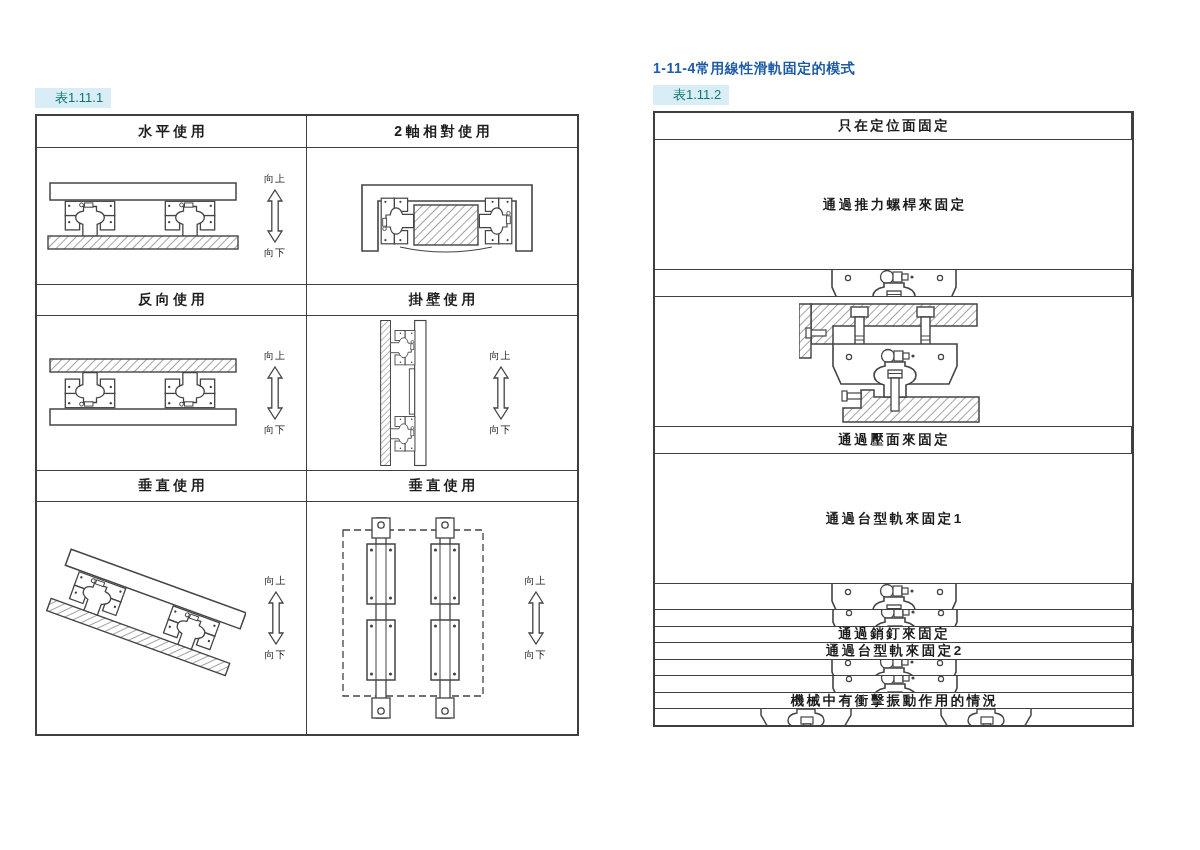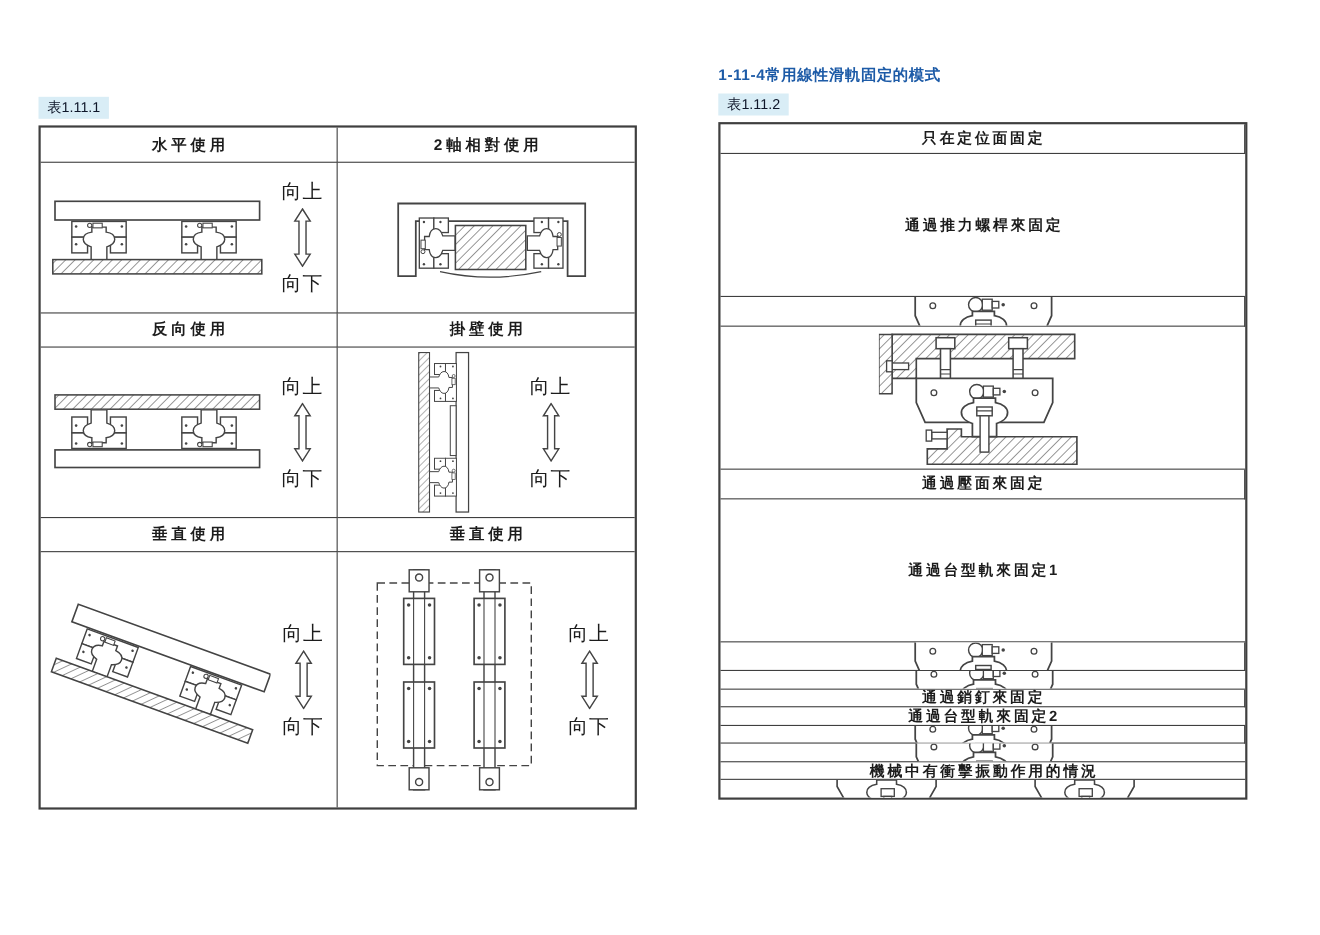--- a/index.html
+++ b/index.html
@@ -1,38 +1,38 @@
 <!DOCTYPE html>
 <html><head>
 <meta charset="utf-8">
 <style>
   html,body{margin:0;padding:0;background:#e8e8e8;}
   .page{position:relative;width:1200px;height:850px;background:#ffffff;margin:0 auto;
         font-family:"Liberation Sans","DejaVu Sans",sans-serif;color:#1c1c1c;overflow:hidden;}
   .svgdefs{position:absolute;width:0;height:0;overflow:hidden;}
-  .tbl-label{display:inline-block;background:#d9edf6;color:#0f172a;font-size:13px;
-             padding:3px 8px 4px 8px;line-height:1;}
+  .tbl-label{display:inline-block;background:#d9edf6;color:#0f766e;font-size:13px;
+             padding:3px 8px 4px 20px;line-height:1;}
   .heading{margin:0 0 7px 0;font-size:14px;font-weight:bold;color:#1d5ba7;letter-spacing:.5px;}
   .left-wrap{position:absolute;left:35px;top:88px;}
   .right-wrap{position:absolute;left:653px;top:60px;}
   .grid{display:grid;border:2px solid #3f3f3f;background:#fff;}
   .left-grid{width:540px;height:618px;grid-template-columns:1fr 1fr;
              grid-template-rows:32px 137px 31px 155px 31px auto;}
   .right-grid{width:477px;height:612px;grid-template-columns:1fr;
               grid-template-rows:27px 130px 27px 130px 27px 130px 26px auto;}
   .cell{border-right:1px solid #3f3f3f;border-bottom:1px solid #3f3f3f;
         display:flex;align-items:center;justify-content:center;overflow:hidden;}
   .cell.c2{border-right:none;}
   .cell.lastrow{border-bottom:none;}
   .cell.span2{grid-column:1 / -1;border-right:none;}
   .hd{font-size:14px;font-weight:bold;letter-spacing:3.5px;text-indent:3.5px;}
   .right-grid .hd{font-size:13.5px;letter-spacing:2.5px;text-indent:2.5px;}
   .body-flex{gap:2px;}
   .updown{width:56px;display:flex;flex-direction:column;align-items:center;gap:3px;
-          font-size:18px;letter-spacing:1px;flex:0 0 auto;}
+          font-size:10px;letter-spacing:1px;flex:0 0 auto;}
   .dg{flex:0 0 auto;display:block;}
 </style>
 </head>
 <body>
 
 <div class="page">
 
   <svg class="svgdefs" aria-hidden="true">
     <defs>
       <pattern id="h" patternUnits="userSpaceOnUse" width="6" height="6" patternTransform="rotate(45)">

